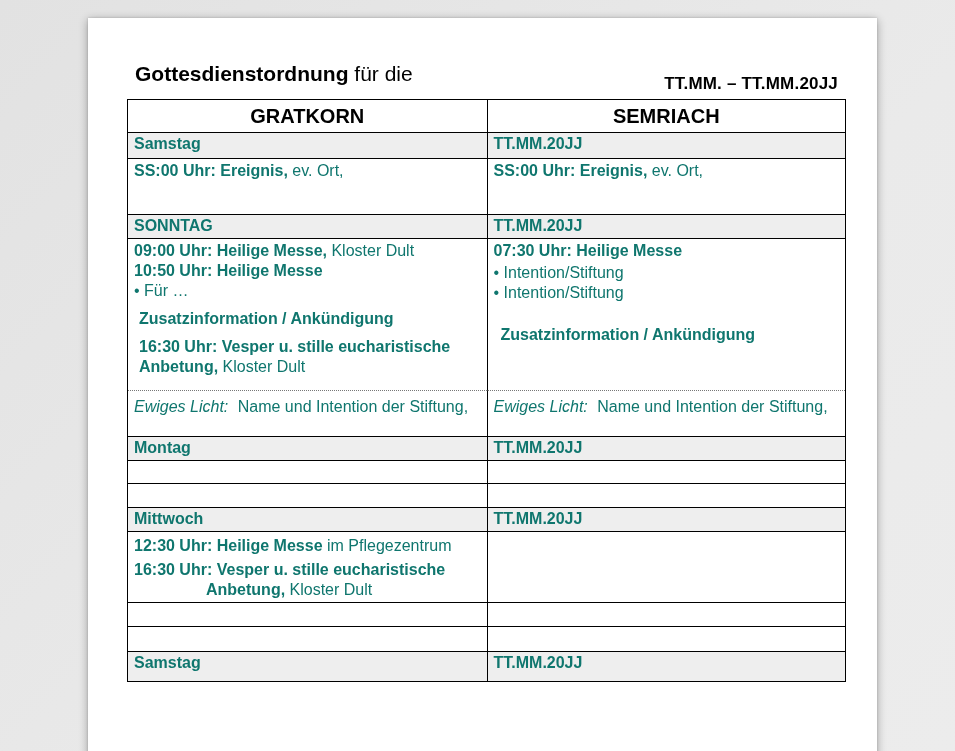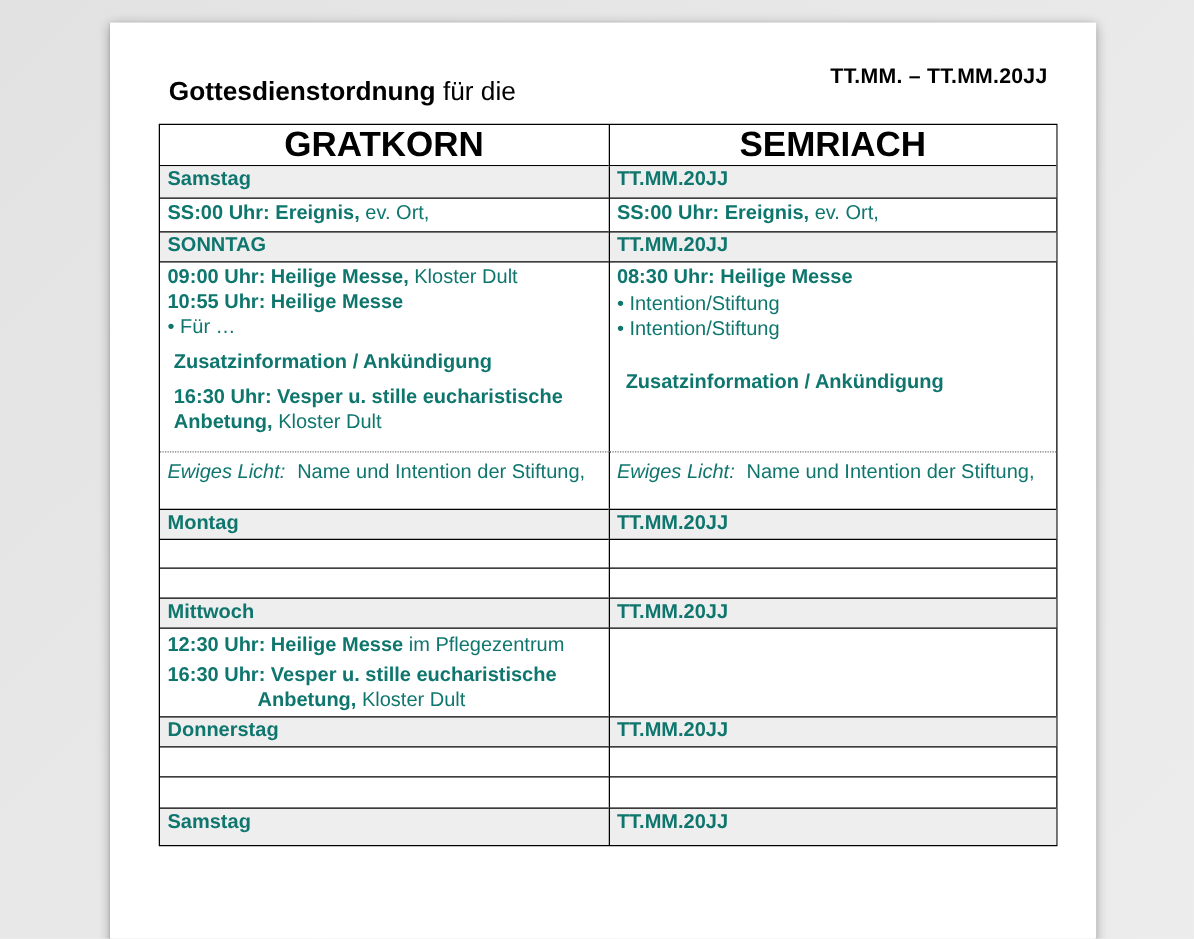--- a/index.html
+++ b/index.html
@@ -17,35 +17,35 @@
   .page {
     position: absolute; left: 88px; top: 18px;
     width: 789px; height: 1200px;
     background: var(--page-bg, #ffffff);
     box-shadow: 0 2px 9px rgba(0,0,0,0.33), 0 0 2px rgba(0,0,0,0.18);
   }
   .doc-header { position: relative; padding: 42px 31px 0 47px; }
   .doc-title { font-size: 21px; line-height: 28px; color: #000; }
   .doc-title .seg-bold { font-weight: 700; }
   .date-range {
-    position: absolute; top: 33px; right: 39px;
+    position: absolute; top: 56px; right: 39px;
     font-size: 17px; font-weight: 700; color: #000;
     letter-spacing: 0.2px;
   }
   table.schedule {
     border-collapse: separate; border-spacing: 0;
     table-layout: fixed;
     width: 719px; margin: 11px 31px 0 39px;
     border: 1.5px solid var(--border-color, #000);
   }
   table.schedule col { width: 50%; }
   th {
     height: 33px; text-align: center; vertical-align: middle;
     font-family: "Liberation Sans", sans-serif;
-    font-size: 28px; font-weight: 700; color: #000;
+    font-size: 20px; font-weight: 700; color: #000;
     background: #ffffff;
     border-bottom: 1px solid var(--border-color, #000);
     padding: 0;
   }
   th + th, td + td { border-left: 1px solid var(--border-color, #000); }
   td {
     vertical-align: top;
     font-family: Liberation Sans, sans-serif;
     font-size: 16px; line-height: 20px; color: #0f766e;
     padding: 2px 6px 2px 6px;
@@ -87,47 +87,47 @@
       </thead>
       <tbody id="schedule-body">
           <tr class="row-day" style="height: 25px;">
             <td>
               <div class="line"><span class="seg-bold">Samstag</span></div>
             </td>
             <td>
               <div class="line"><span class="seg-bold">TT.MM.20JJ</span></div>
             </td>
           </tr>
-          <tr class="row-content" style="height: 27px;">
+          <tr class="row-content" style="height: 56px;">
             <td>
               <div class="line"><span class="seg-bold">SS:00 Uhr: Ereignis,</span><span class="seg-regular"> ev. Ort,</span></div>
             </td>
             <td>
               <div class="line"><span class="seg-bold">SS:00 Uhr: Ereignis,</span><span class="seg-regular"> ev. Ort,</span></div>
             </td>
           </tr>
           <tr class="row-day" style="height: 23px;">
             <td>
               <div class="line"><span class="seg-bold">SONNTAG</span></div>
             </td>
             <td>
               <div class="line"><span class="seg-bold">TT.MM.20JJ</span></div>
             </td>
           </tr>
           <tr class="row-content" style="height: 152px;">
             <td>
               <div class="line"><span class="seg-bold">09:00 Uhr: Heilige Messe,</span><span class="seg-regular"> Kloster Dult</span></div>
-              <div class="line"><span class="seg-bold">10:55 Uhr: Heilige Messe</span></div>
+              <div class="line"><span class="seg-bold">10:50 Uhr: Heilige Messe</span></div>
               <div class="line"><span class="seg-regular">• Für …</span></div>
               <div class="line" style="margin-left: 5px; margin-top: 8px;"><span class="seg-bold">Zusatzinformation / Ankündigung</span></div>
               <div class="line" style="margin-left: 5px; margin-top: 8px;"><span class="seg-bold">16:30 Uhr: Vesper u. stille eucharistische</span></div>
               <div class="line" style="margin-left: 5px;"><span class="seg-bold">Anbetung,</span><span class="seg-regular"> Kloster Dult</span></div>
             </td>
             <td>
-              <div class="line"><span class="seg-bold">08:30 Uhr: Heilige Messe</span></div>
+              <div class="line"><span class="seg-bold">07:30 Uhr: Heilige Messe</span></div>
               <div class="line" style="margin-top: 2px;"><span class="seg-regular">• Intention/Stiftung</span></div>
               <div class="line"><span class="seg-regular">• Intention/Stiftung</span></div>
               <div class="line" style="margin-left: 7px; margin-top: 22px;"><span class="seg-bold">Zusatzinformation / Ankündigung</span></div>
             </td>
           </tr>
           <tr class="row-ewiges" style="height: 46px;">
             <td>
               <div class="line" style="margin-top: 4px;"><span class="seg-italic">Ewiges Licht:</span><span class="seg-regular"> Name und Intention der Stiftung,</span></div>
             </td>
             <td>
@@ -159,28 +159,20 @@
             </td>
           </tr>
           <tr class="row-content" style="height: 66px;">
             <td>
               <div class="line" style="margin-top: 2px;"><span class="seg-bold">12:30 Uhr: Heilige Messe</span><span class="seg-regular"> im Pflegezentrum</span></div>
               <div class="line" style="margin-top: 4px;"><span class="seg-bold">16:30 Uhr: Vesper u. stille eucharistische</span></div>
               <div class="line" style="margin-left: 72px;"><span class="seg-bold">Anbetung,</span><span class="seg-regular"> Kloster Dult</span></div>
             </td>
             <td></td>
           </tr>
-          <tr class="row-day" style="height: 24px;">
-            <td>
-              <div class="line"><span class="seg-bold">Donnerstag</span></div>
-            </td>
-            <td>
-              <div class="line"><span class="seg-bold">TT.MM.20JJ</span></div>
-            </td>
-          </tr>
           <tr class="row-content" style="height: 24px;">
             <td></td>
             <td></td>
           </tr>
           <tr class="row-content" style="height: 25px;">
             <td></td>
             <td></td>
           </tr>
           <tr class="row-day" style="height: 30px;">
             <td>

